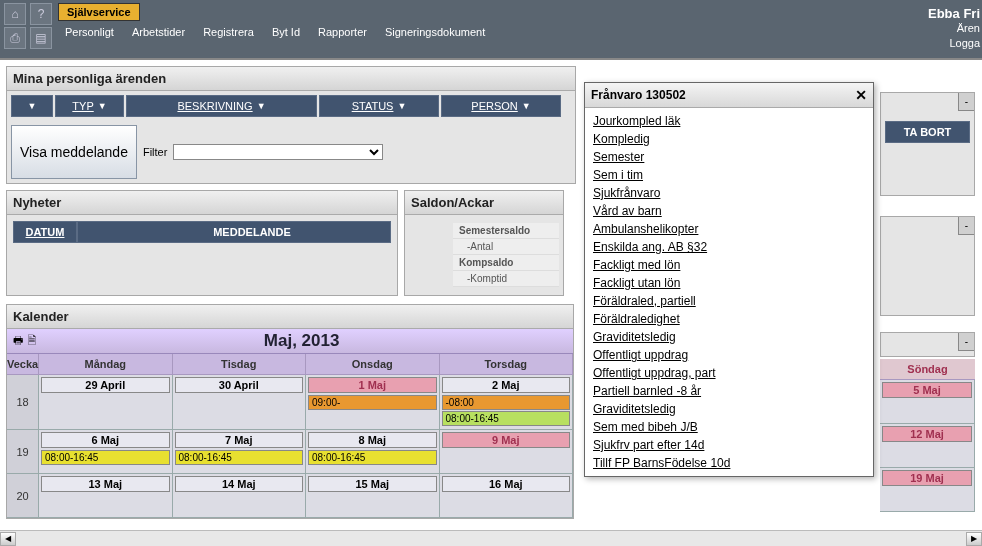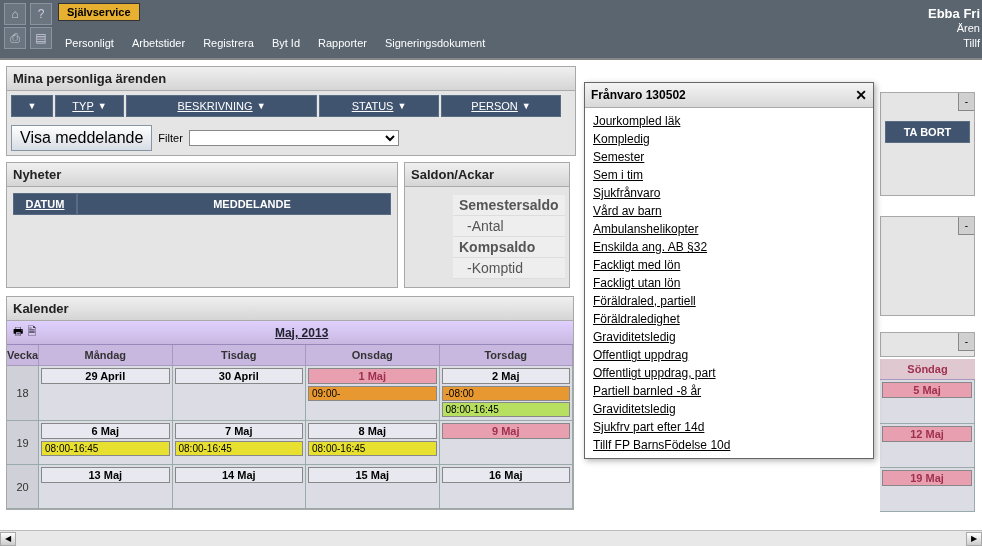--- a/index.html
+++ b/index.html
@@ -1,47 +1,47 @@
 <!DOCTYPE html>
 <html><head>
 <meta charset="utf-8">
 <style>
   * { box-sizing: border-box; margin: 0; padding: 0; }
   body { font-family: Arial, sans-serif; font-size: 11px; background: #fff; width: 982px; height: 546px; overflow: hidden; position: relative; color: #000; }
   .topbar { background: #5a6570; padding: 3px 4px; display: flex; align-items: flex-start; gap: 4px; position: relative; height: 58px; }
   .icon-btn { width: 22px; height: 22px; border: 1px solid #8a94a0; background: #6b7580; display: flex; align-items: center; justify-content: center; cursor: pointer; color: #ccd; font-size: 12px; }
   .icon-col { display: flex; flex-direction: column; gap: 2px; }
-  .menus { display: flex; flex-direction: column; gap: 13px; margin-left: 2px; }
+  .menus { display: flex; flex-direction: column; gap: 2px; margin-left: 2px; }
   .menu-row { display: flex; gap: 4px; }
   .tab-self { background: #e8b030; color: #000; border: 1px solid #333; padding: 2px 8px; font-weight: bold; cursor: pointer; }
   .menu-link { color: #fff; padding: 2px 6px; cursor: pointer; border: 1px solid transparent; }
   .user-block { position: absolute; right: 0; top: 6px; color: #fff; text-align: right; padding-right: 2px; line-height: 15px; overflow: hidden; }
   .user-name { font-weight: bold; font-size: 13px; }
   .hr { height: 2px; background: #888; }
   .panel { border: 1px solid #a8a8a8; margin: 6px; background: #e5e5e5; }
   .panel-title { font-size: 13px; font-weight: bold; padding: 4px 6px; color: #222; background: linear-gradient(#f0f0f0, #d5d5d5); border-bottom: 1px solid #aaa; }
   .errand-header { display: flex; gap: 2px; padding: 4px; }
   .eh-cell { background: #41546f; color: #fff; text-align: center; padding: 4px 0; border: 1px solid #5a6b84; display: flex; justify-content: center; align-items: center; gap: 4px; }
   .eh-link { text-decoration: underline; cursor: pointer; }
   .caret-down { font-size: 9px; }
   .filter-row { padding: 4px; display: flex; align-items: center; gap: 6px; }
-  .btn { border: 1px solid #8895a5; background: linear-gradient(#fff,#d7dde5); padding: 3px 8px; font-size: 16px; cursor: pointer; }
+  .btn { border: 1px solid #8895a5; background: linear-gradient(#fff,#d7dde5); padding: 18px 8px; font-size: 14px; cursor: pointer; }
   select { font-size: 11px; border: 1px solid #888; background: #fff; }
   .row2 { display: flex; gap: 6px; margin: 0 6px; }
   .nyheter { flex: 0 0 392px; }
   .saldon { flex: 0 0 160px; }
   .nyhead { display: flex; margin: 6px; }
   .nycell { background: #41546f; color: #fff; font-weight: bold; text-align: center; padding: 4px 0; border: 1px solid #5a6b84; }
   .saldon-body { background: #e5e5e5; }
-  .saldon-item { padding: 2px 6px; border-bottom: 1px solid #ddd; background: #eee; font-size: 14px; color: #555; font-weight: bold; }
+  .saldon-item { padding: 2px 6px; border-bottom: 1px solid #ddd; background: #eee; font-size: 10px; color: #555; font-weight: bold; }
   .saldon-item.sub { padding-left: 14px; font-weight: normal; }
   .kalender { margin: 8px 6px 0; border: 1px solid #a8a8a8; }
   .cal-toolbar { background: linear-gradient(#e0d0ff,#c8b8e0); border-bottom: 1px solid #9988bb; padding: 2px 6px; display: flex; align-items: center; }
   .cal-icons { display: flex; gap: 4px; }
-  .cal-month { flex: 1; text-align: center; font-weight: bold; font-size: 12px; color: #223; text-decoration: underline; }
+  .cal-month { flex: 1; text-align: center; font-weight: bold; font-size: 17px; color: #223; }
   .cal-grid { display: grid; grid-template-columns: 32px repeat(7, 1fr); }
   .cal-head { background: #c8b8e0; font-weight: bold; text-align: center; padding: 4px 0; border-right: 1px solid #a898c0; border-bottom: 1px solid #a898c0; color: #333; font-size: 11px; }
   .cal-head.sun { background: #e0c8d0; color: #a03050; }
   .cal-week { background: #d0d0d8; display: flex; align-items: center; justify-content: center; font-size: 11px; color: #333; border-bottom: 1px solid #9aa; border-right: 1px solid #9aa; }
   .cal-cell { border-right: 1px solid #9aa; border-bottom: 1px solid #9aa; padding: 2px; background: #dcdce4; min-height: 44px; }
   .date-box { border: 1px solid #888; text-align: center; font-weight: bold; font-size: 11px; padding: 1px 0; margin-bottom: 2px; background: #e8e8f0; }
   .date-box.holiday { background: #e8a0b0; color: #a03050; }
   .event { font-size: 10px; padding: 1px 3px; border: 1px solid #888; margin-bottom: 1px; }
   .ev-orange { background: #e89830; }
   .ev-yellow { background: #e8e030; }
@@ -82,21 +82,21 @@
       <div class="menu-link">Arbetstider</div>
       <div class="menu-link">Registrera</div>
       <div class="menu-link">Byt Id</div>
       <div class="menu-link">Rapporter</div>
       <div class="menu-link">Signeringsdokument</div>
     </div>
   </div>
   <div class="user-block">
     <div class="user-name">Ebba Fri</div>
     <div>Ären</div>
-    <div>Tillf</div>
+    <div>Logga</div>
   </div>
 </div>
 <div class="hr"></div>
 
 <div class="panel" style="width:570px; position:relative;">
   <div class="panel-title">Mina personliga ärenden</div>
   <div class="errand-header">
     <div class="eh-cell" style="width:42px;">
         <span class="caret-down">▼</span>
       </div>
@@ -251,20 +251,21 @@
       <a class="popup-link">Enskilda ang. AB §32</a>
       <a class="popup-link">Fackligt med lön</a>
       <a class="popup-link">Fackligt utan lön</a>
       <a class="popup-link">Föräldraled, partiell</a>
       <a class="popup-link">Föräldraledighet</a>
       <a class="popup-link">Graviditetsledig</a>
       <a class="popup-link">Offentligt uppdrag</a>
       <a class="popup-link">Offentligt uppdrag, part</a>
       <a class="popup-link">Partiell barnled -8 år</a>
       <a class="popup-link">Graviditetsledig</a>
+      <a class="popup-link">Sem med bibeh J/B</a>
       <a class="popup-link">Sjukfrv part efter 14d</a>
       <a class="popup-link">Tillf FP BarnsFödelse 10d</a>
     </div>
 </div>
 
 <div class="bottom-scroll">
   <div class="scroll-ar">◀</div>
   <div style="flex:1;"></div>
   <div class="scroll-ar">▶</div>
 </div>

